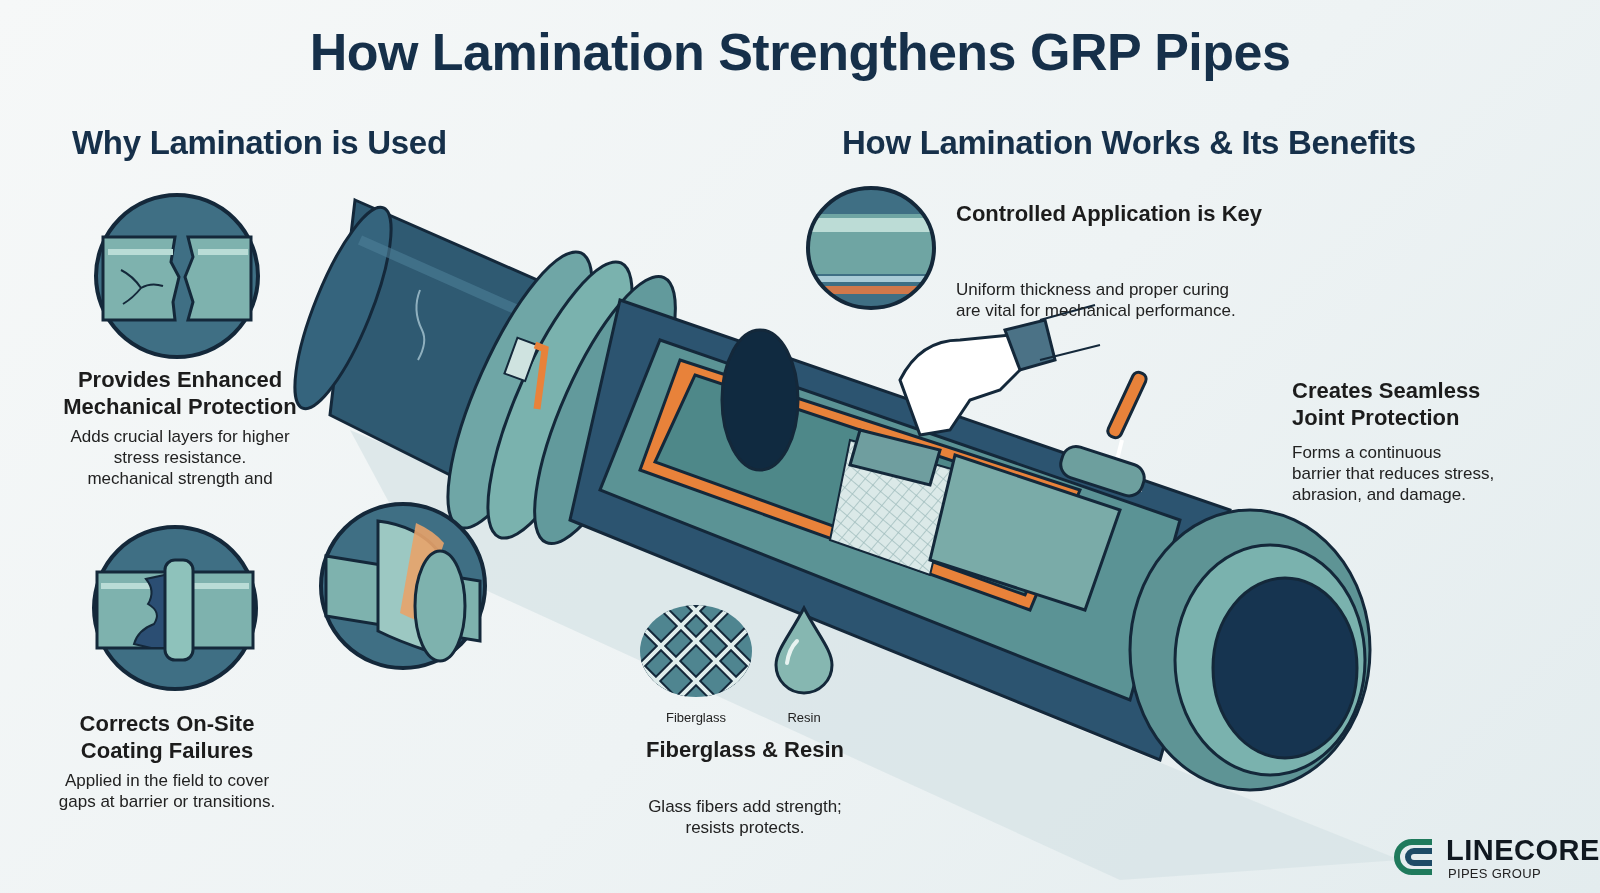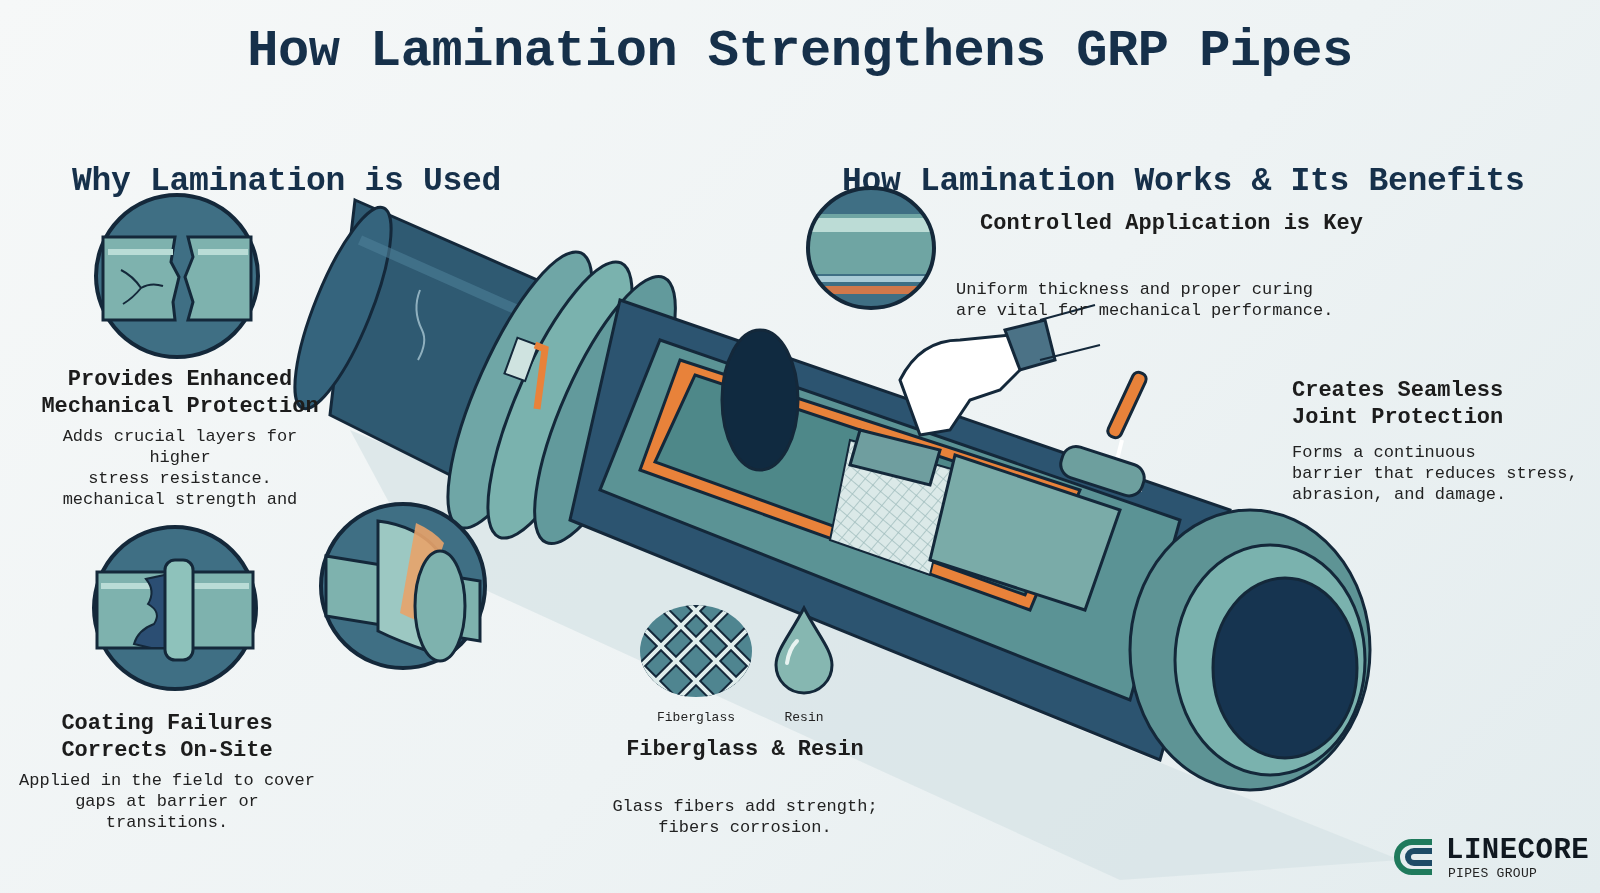--- a/index.html
+++ b/index.html
@@ -1,21 +1,21 @@
 <!DOCTYPE html>
 <html><head>
 <meta charset="utf-8">
 <style>
   html,body{margin:0;padding:0;}
   body{width:1600px;height:893px;overflow:hidden;position:relative;
     background:linear-gradient(135deg,#f6f8f8 0%,#eef3f4 55%,#e3ecee 100%);
     font-family:"Liberation Sans","DejaVu Sans",sans-serif;color:#1b1b1b;}
-  .abs{position:absolute;font-family:Liberation Mono, monospace;}
+  .abs{position:absolute;}
   .title{left:0;width:1600px;top:22px;text-align:center;font-size:52px;font-weight:700;color:#16304a;letter-spacing:-0.5px;}
-  .sec{font-size:33px;font-weight:700;color:#16304a;letter-spacing:-0.3px;margin-top:39px;}
+  .sec{font-size:33px;font-weight:700;color:#16304a;letter-spacing:-0.3px;}
   .h{font-size:22px;font-weight:700;color:#1c1c1c;line-height:27px;}
   .p{font-size:17px;color:#222;line-height:21px;}
   .center{text-align:center;}
   svg{position:absolute;overflow:visible;}
   .logo-name{font-size:29px;font-weight:700;color:#101820;letter-spacing:0.5px;}
   .logo-sub{font-size:13px;color:#222;letter-spacing:0.3px;}
   .cap{font-size:13px;color:#222;}
 </style>
 </head>
 <body>
@@ -100,22 +100,22 @@
 </div>
 
 <svg style="left:91px;top:524px;" width="168" height="168" viewBox="0 0 168 168">
   <circle cx="84" cy="84" r="81" fill="#3f6f84" stroke="#14283a" stroke-width="4"></circle>
   <rect x="6" y="48" width="156" height="76" fill="#7eb2ae" stroke="#14283a" stroke-width="3"></rect>
   <path d="M10 62 L158 62" stroke="#b9dcd6" stroke-width="6"></path>
   <path d="M55 55 q10 12 2 25 q14 8 6 20 q-16 6 -20 20 L60 124 L78 124 L78 50 Z" fill="#2b4e73" stroke="#14283a" stroke-width="2"></path>
   <rect x="74" y="36" width="28" height="100" rx="10" fill="#8ec2bb" stroke="#14283a" stroke-width="3"></rect>
 </svg>
 <div class="abs h center" style="left:17px;width:300px;top:710px;">
+  <div>Corrects On-Site</div>
   <div>Coating Failures</div>
-  <div>Corrects On-Site</div>
 </div>
 <div class="abs p center" style="left:17px;width:300px;top:770px;">
   <div>Applied in the field to cover</div>
   <div>gaps at barrier or transitions.</div>
 </div>
 
 <svg style="left:318px;top:501px;" width="170" height="170" viewBox="0 0 170 170">
   <circle cx="85" cy="85" r="82" fill="#3f6f84" stroke="#14283a" stroke-width="4"></circle>
   <path d="M8 55 L162 80 L162 140 L8 115 Z" fill="#7eb2ae" stroke="#14283a" stroke-width="3"></path>
   <path d="M60 20 q40 5 60 30 L110 150 q-30 -10 -50 -20 Z" fill="#9cc8c2" stroke="#14283a" stroke-width="3"></path>
@@ -131,21 +131,21 @@
     </defs>
   <g clip-path="url(#cc)">
     <rect width="130" height="124" fill="#3f6f84"></rect>
     <rect y="28" width="130" height="60" fill="#6fa5a3"></rect>
     <rect y="32" width="130" height="14" fill="#bcdcd6"></rect>
     <rect y="90" width="130" height="6" fill="#a9cbd6"></rect>
     <rect y="100" width="130" height="8" fill="#d1784a"></rect>
   </g>
   <ellipse cx="65" cy="62" rx="63" ry="60" fill="none" stroke="#14283a" stroke-width="4"></ellipse>
 </svg>
-<div class="abs h" style="left:956px;top:210px;margin-left:24px;">Controlled Application is Key</div>
+<div class="abs h" style="left:956px;top:200px;">Controlled Application is Key</div>
 <div class="abs p" style="left:956px;top:247px;margin-top:32px;">
   <div>Uniform thickness and proper curing</div>
   <div>are vital for mechanical performance.</div>
 </div>
 
 <div class="abs h" style="left:1292px;top:377px;">
   <div>Creates Seamless</div>
   <div>Joint Protection</div>
 </div>
 <div class="abs p" style="left:1292px;top:442px;">
@@ -176,21 +176,21 @@
   <path d="M31 3 C 45 30 59 45 59 60 A28 28 0 0 1 3 60 C 3 45 17 30 31 3 Z" fill="#86b7b1" stroke="#14283a" stroke-width="3"></path>
   <path d="M14 58 q2 -14 10 -22" stroke="#e8f3f1" stroke-width="4" fill="none" stroke-linecap="round"></path>
 </svg>
 <div class="abs cap center" style="left:646px;width:100px;top:710px;">Fiberglass</div>
 <div class="abs cap center" style="left:774px;width:60px;top:710px;text-align:center;">Resin</div>
 <div class="abs h center" style="left:590px;width:310px;top:736px;">
   <div>Fiberglass &amp; Resin</div>
 </div>
 <div class="abs p center" style="left:590px;width:310px;top:796px;">
   <div>Glass fibers add strength;</div>
-  <div>fibers corrosion.</div>
+  <div>resists protects.</div>
 </div>
 
 <div class="abs" style="left:1398px;top:838px;">
   <svg style="left:0;top:0;position:relative;" width="38" height="38" viewBox="0 0 38 38">
     <path d="M34 4 H14 A12 12 0 0 0 14 34 H34" fill="none" stroke="#1f7a5c" stroke-width="6"></path>
     <path d="M34 13 H16 A5 5 0 0 0 16 25 H34" fill="none" stroke="#1d4b66" stroke-width="6"></path>
   </svg>
 </div>
 <div class="abs logo-name" style="left:1446px;top:834px;">LINECORE</div>
 <div class="abs logo-sub" style="left:1448px;top:866px;">PIPES GROUP</div>

